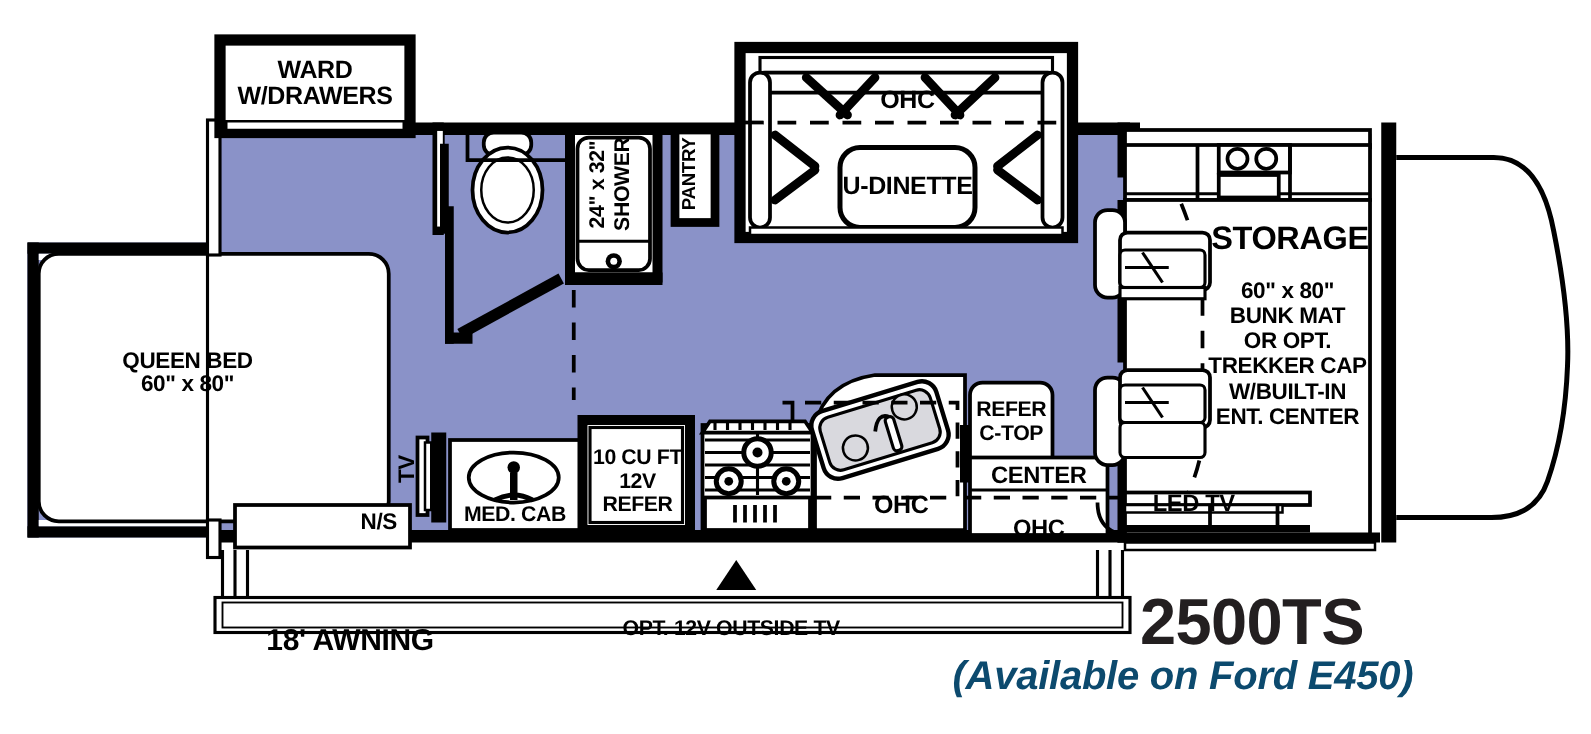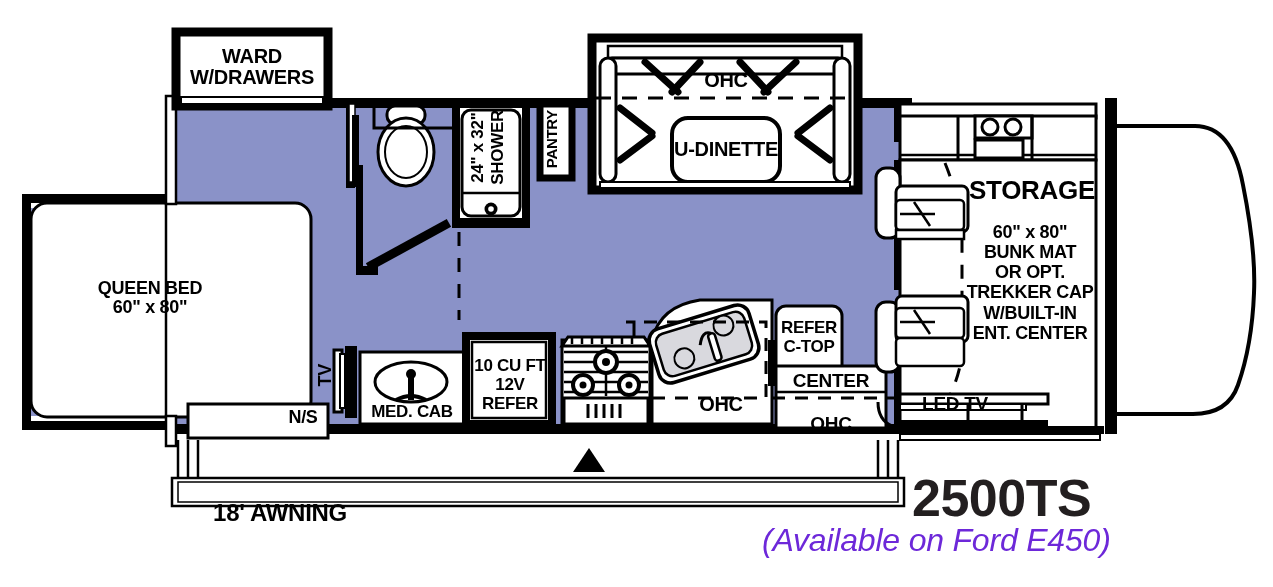--- a/index.html
+++ b/index.html
@@ -47,22 +47,22 @@
     position: absolute;
     font-family: "Liberation Sans", sans-serif;
     font-weight: bold;
     color: #231f20;
     letter-spacing: -0.5px;
   }
   .model-sub {
     position: absolute;
     font-family: "Liberation Sans", sans-serif;
     font-style: italic;
-    font-weight: normal;
-    color: #6d28d9;
+    font-weight: bold;
+    color: #0c4a6e;
     letter-spacing: -0.2px;
   }
 </style>
 </head>
 <body>
 
 <div id="stage">
 
   <svg id="plan-svg" viewBox="0 0 1273 587">
 
@@ -395,18 +395,19 @@
 BUNK MAT
 OR OPT.
 TREKKER CAP
 W/BUILT-IN
 ENT. CENTER</div>
 
   <div class="lbl" style="left:900px; top:378px; width:110px; font-size:19px;margin-top:16px;">LED TV</div>
 
   <div class="lbl" style="left:190px; top:500px; width:180px; font-size:24px;">18' AWNING</div>
 
+  <div class="lbl" style="left:460px; top:494px; width:250px; font-size:17px;">OPT. 12V OUTSIDE TV</div>
 
   <div class="model-name" style="left:912px; top:468px; font-size:52px;">2500TS</div>
 
   <div class="model-sub" style="left:762px; top:522px; font-size:32px;">(Available on Ford E450)</div>
 
 </div>
 
 </body></html>

